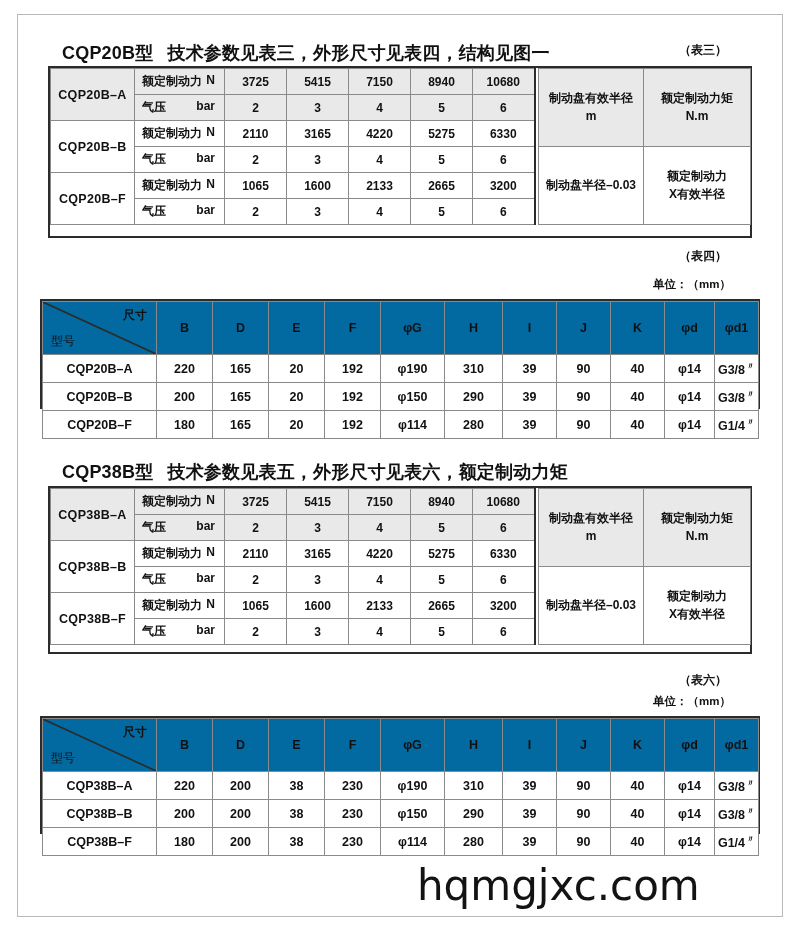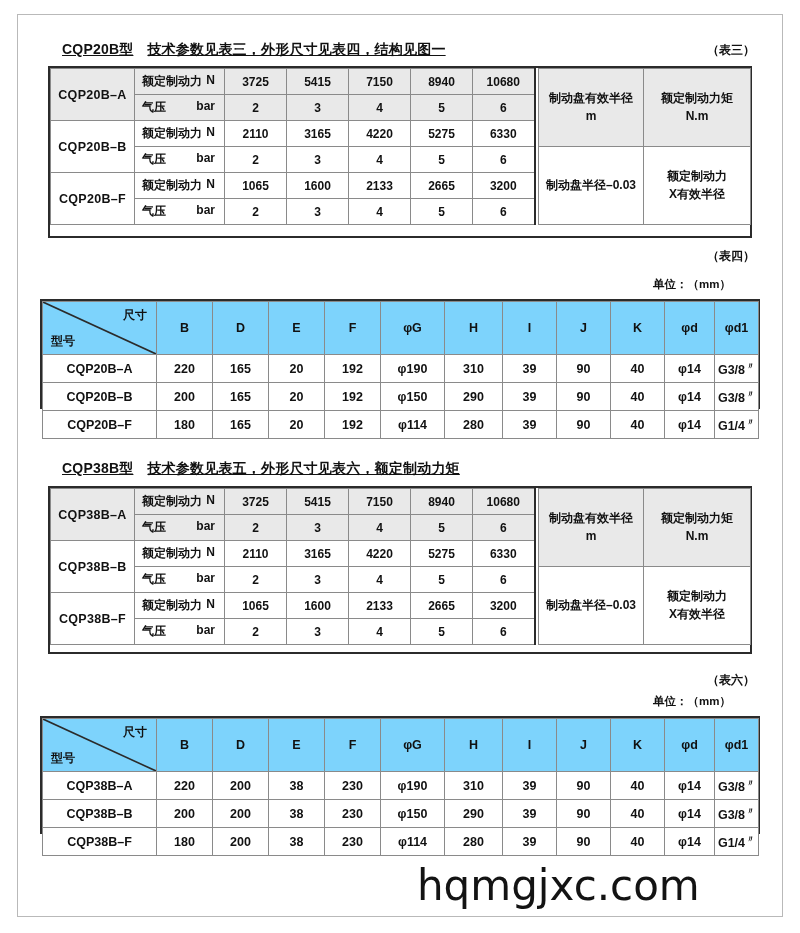--- a/index.html
+++ b/index.html
@@ -15,33 +15,31 @@
     position:absolute;
     left:17px;top:14px;
     width:766px;height:903px;
     border:1px solid #b9b9b9;
     box-sizing:border-box;
   }
 
   
   .sec-title{
     position:absolute;
-    font-size:14px;
+    font-size:18px;
     font-weight:bold;
     letter-spacing:.2px;
     white-space:nowrap;
-    text-decoration:underline;
   }
   .sec-title .model{ margin-right:14px; }
   .tbl-tag{
     position:absolute;
     font-size:12px;
     font-weight:bold;
     white-space:nowrap;
-    margin-left:28px;
   }
   .unit-tag{
     position:absolute;
     font-size:11.5px;
     font-weight:bold;
     white-space:nowrap;
   }
 
   
   table{
@@ -86,36 +84,36 @@
     border-top:none !important;
     border-bottom:none !important;
     background:transparent !important;
     padding:0;width:4px;
   }
   .rt-head{ background:#e9e9e9; line-height:1.45; }
   .rt-body{ background:#ffffff; line-height:1.45; }
 
   
   .dim-tbl td{ height:27px; font-size:12.5px; }
-  .dim-head td{ background:#7dd3fc; height:52px; }
+  .dim-head td{ background:#0369a1; height:52px; }
   .corner{
     position:relative;
     background:#e9e9e9;
     padding:0;
   }
   .corner .diag{
     position:absolute;left:0;top:0;width:100%;height:100%;
   }
   .corner .t1{
     position:absolute;right:9px;top:5px;
     font-size:12px;font-weight:bold;
   }
   .corner .t2{
     position:absolute;left:8px;bottom:4px;
-    font-size:12px;font-weight:bold;
+    font-size:12px;font-weight:normal;
   }
   .inch{ font-size:9px; vertical-align:super; margin-left:1px; font-weight:bold;}
 
   .watermark{
     position:absolute;
     font-size:42px;
     letter-spacing:0px;
     color:#131313;
     white-space:nowrap;
     font-family:"DejaVu Sans","Liberation Sans",sans-serif;

